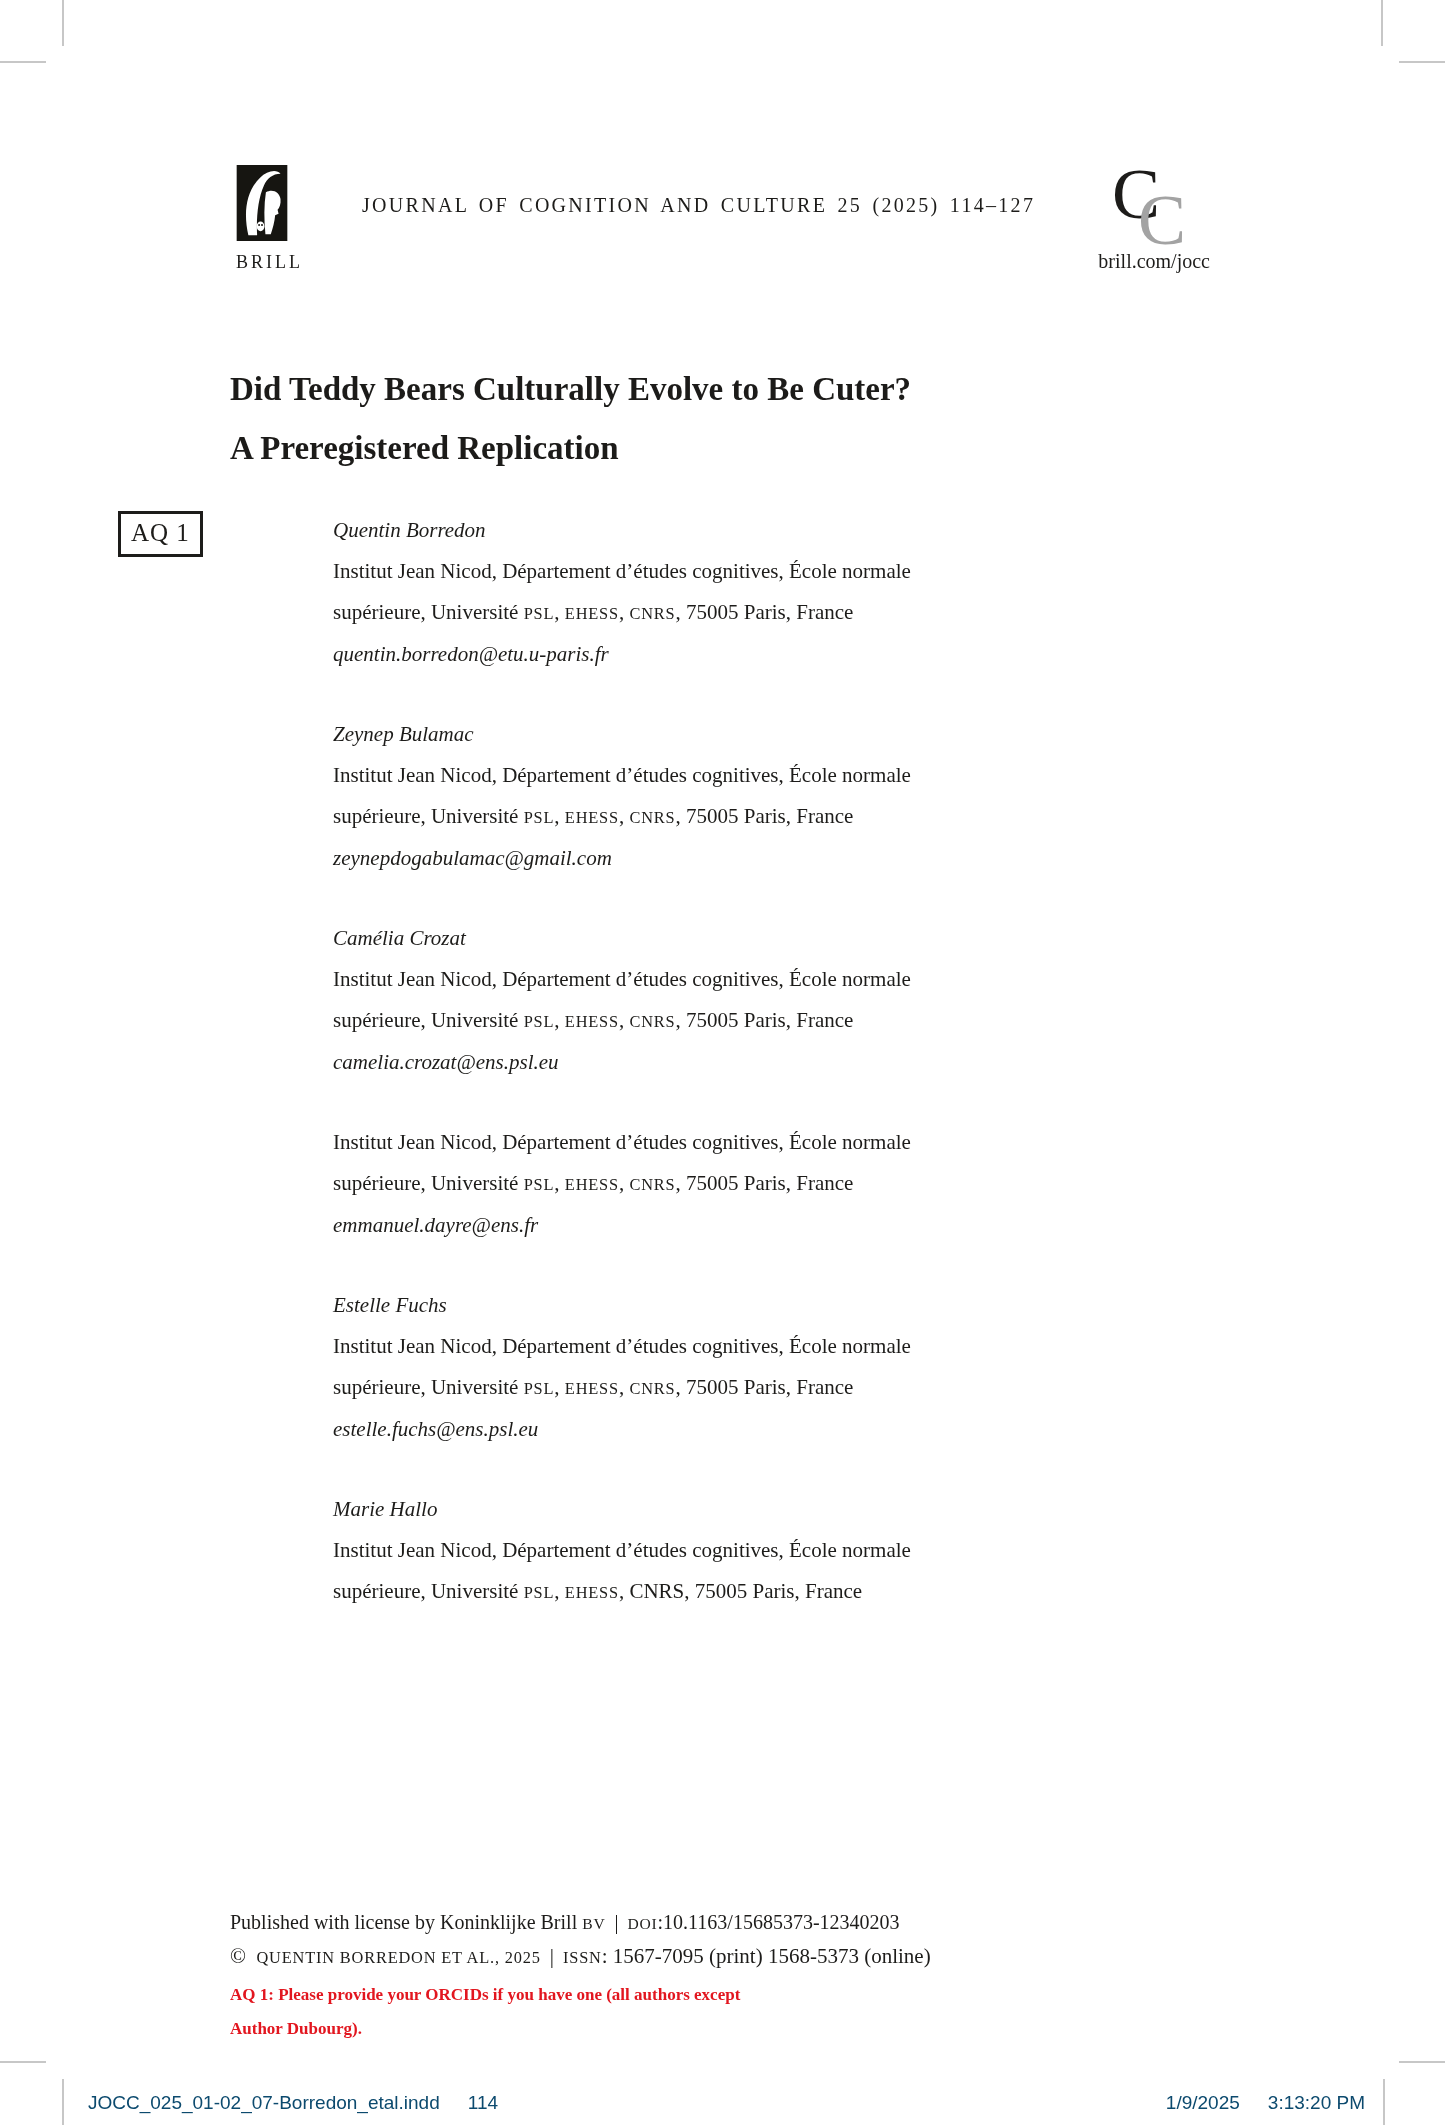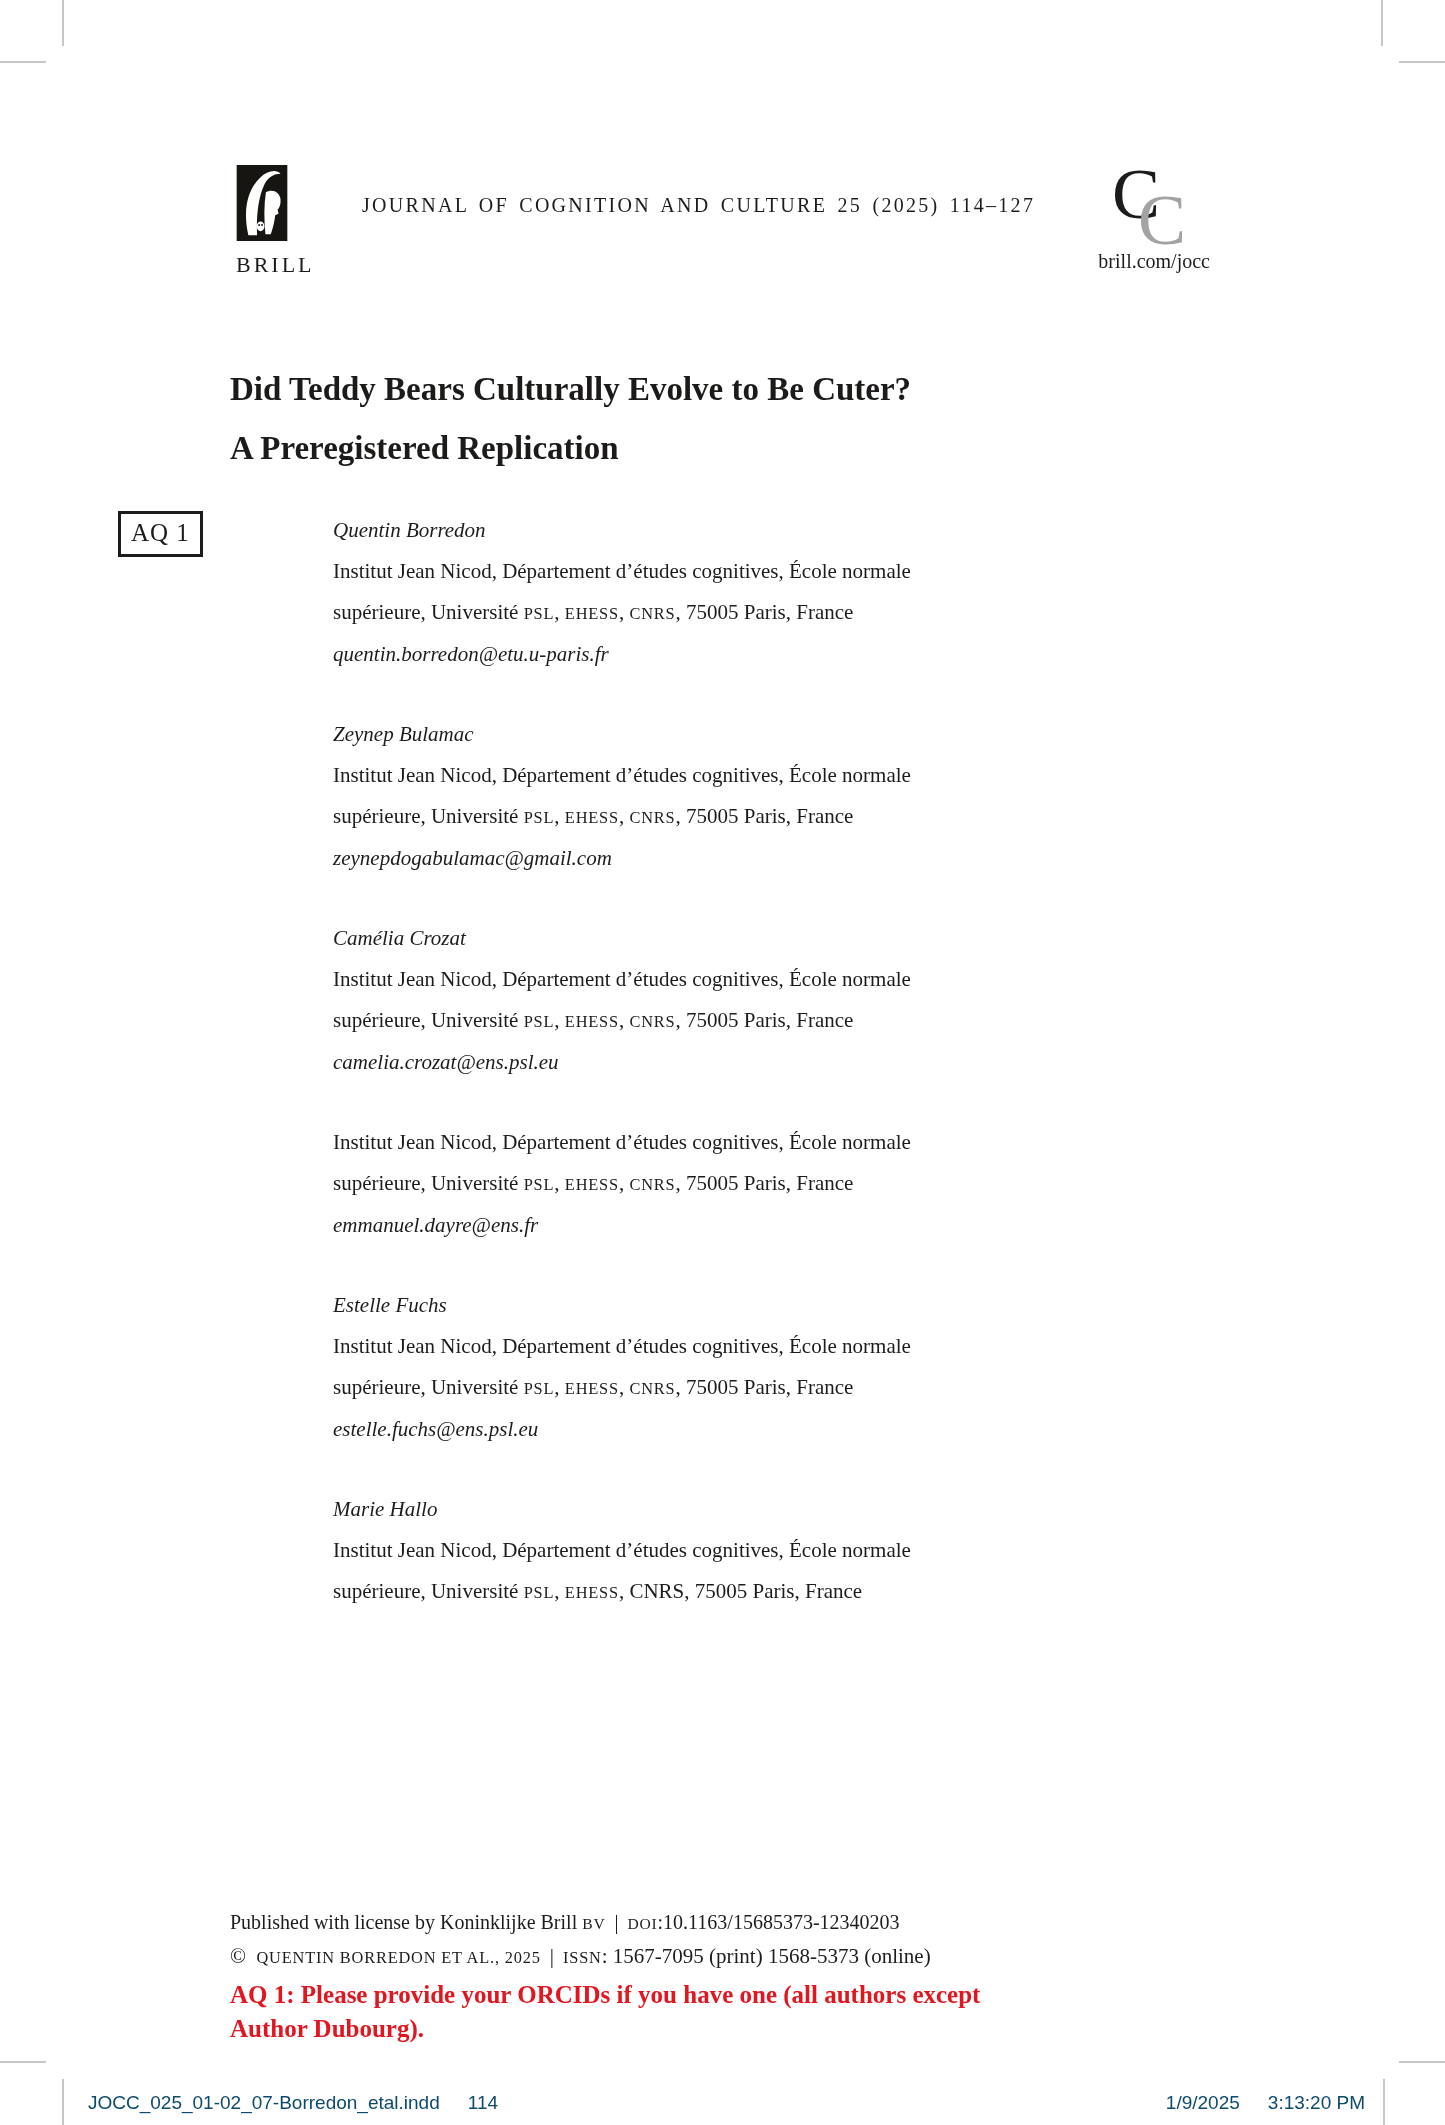--- a/index.html
+++ b/index.html
@@ -5,21 +5,21 @@
   html,body{margin:0;padding:0;background:#ffffff;}
   .page{position:relative;width:1445px;height:2125px;background:#ffffff;overflow:hidden;
         font-family:"Liberation Serif","DejaVu Serif",serif;color:#1d1c1a;}
   .abs{position:absolute;white-space:nowrap;}
 
   
   .crop{position:absolute;background:#c7c7c7;}
 
   
   .brill-logo{position:absolute;left:232px;top:165px;width:60px;height:76px;}
-  .brand{left:236px;top:252px;font-size:22px;letter-spacing:3px;}
+  .brand{left:236px;top:252px;font-size:18px;letter-spacing:3px;}
   .journal-line{left:362px;top:194px;font-size:20px;letter-spacing:2.3px;word-spacing:3px;}
   .cc-logo{position:absolute;left:1112px;top:150px;width:110px;height:110px;}
   .cc-c{position:absolute;font-size:72px;line-height:72px;font-family:"Liberation Serif",serif;}
   .cc-front{left:0;top:8px;color:#1d1c1a;}
   .cc-back{left:26px;top:34px;color:#a3a3a3;}
   .site-link{top:250px;right:235px;font-size:20px;}
 
   
   .title{left:230px;top:360px;font-size:33px;font-weight:bold;line-height:59px;color:#1c1b19;}
 
@@ -32,21 +32,21 @@
   .author{margin-bottom:39px;}
   .author div{line-height:41px;font-size:21px;white-space:nowrap;}
   .author-name{font-style:italic;}
   .email{font-style:italic;}
   .sc{font-size:78%;letter-spacing:.05em;}
 
   
   .foot-line1{left:230px;top:1911px;font-size:20px;}
   .foot-line2{left:230px;top:1944px;font-size:21px;}
   .pipe{padding:0 9px;font-weight:400;}
-  .aq-note{left:230px;top:1978px;font-size:25px;font-weight:bold;line-height:34px;color:#e2161f;white-space:nowrap;}
+  .aq-note{left:230px;top:1978px;font-size:17px;font-weight:bold;line-height:34px;color:#e2161f;white-space:nowrap;}
 
   
   .slug{font-family:"Liberation Sans","DejaVu Sans",sans-serif;font-size:19px;color:#0c4a6e;}
   .slug-left{left:88px;top:2092px;}
   .slug-right{top:2092px;right:80px;}
   .slug-gap{display:inline-block;width:28px;}
 </style>
 </head>
 <body>
 

